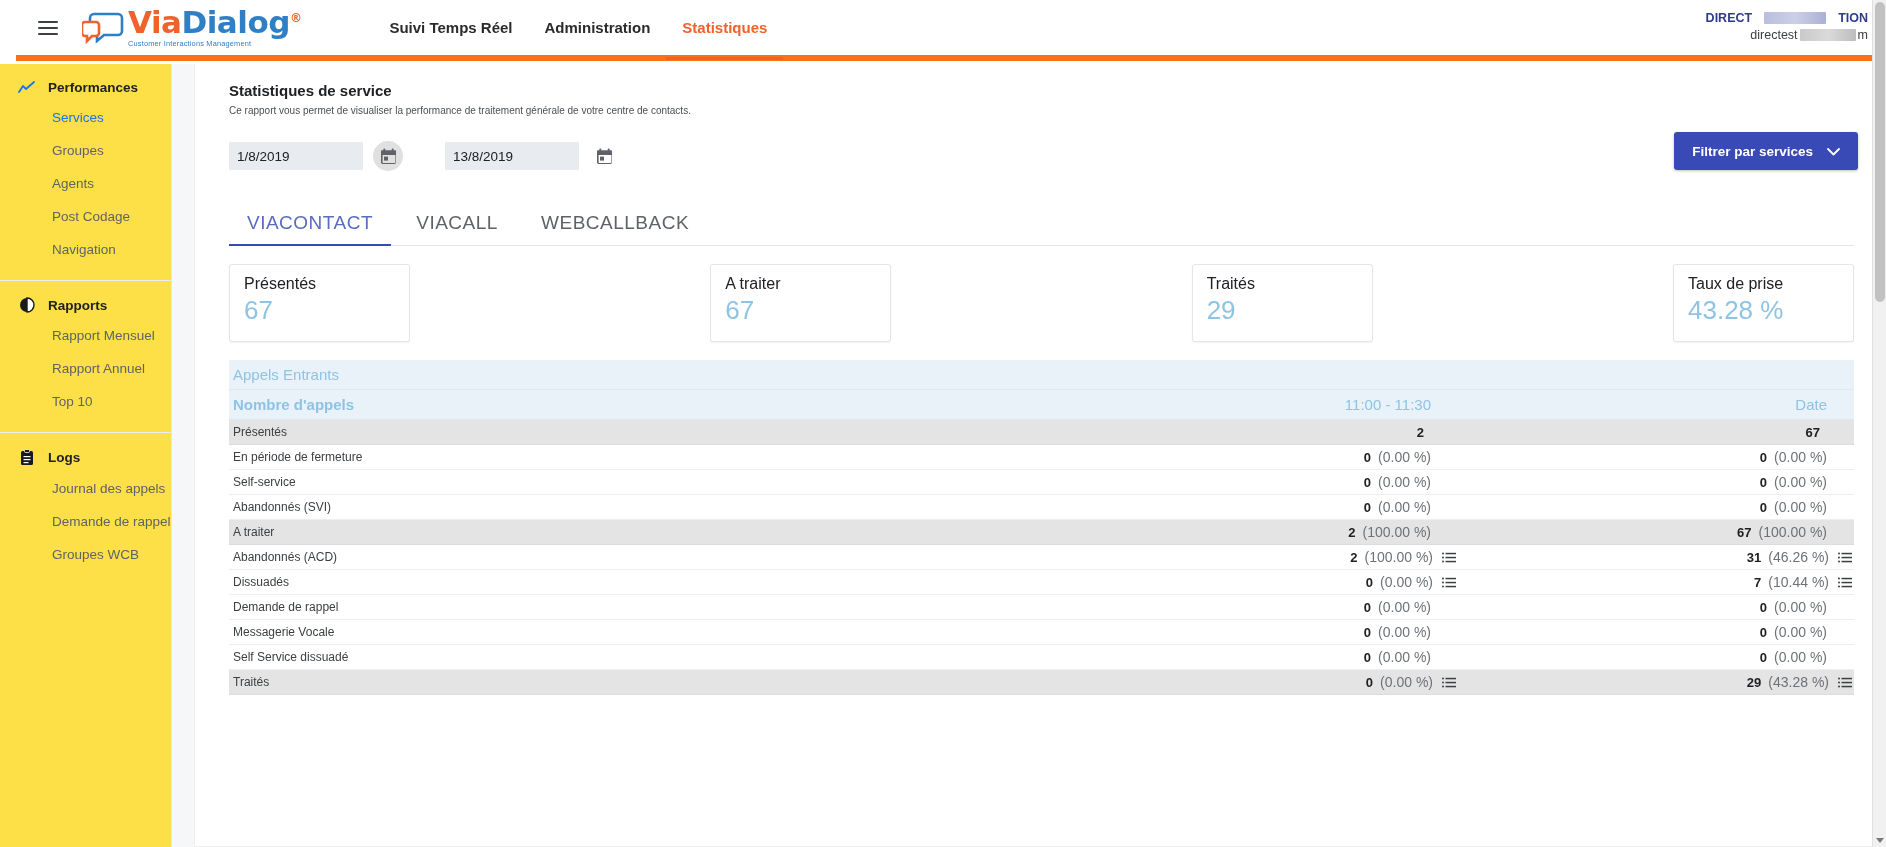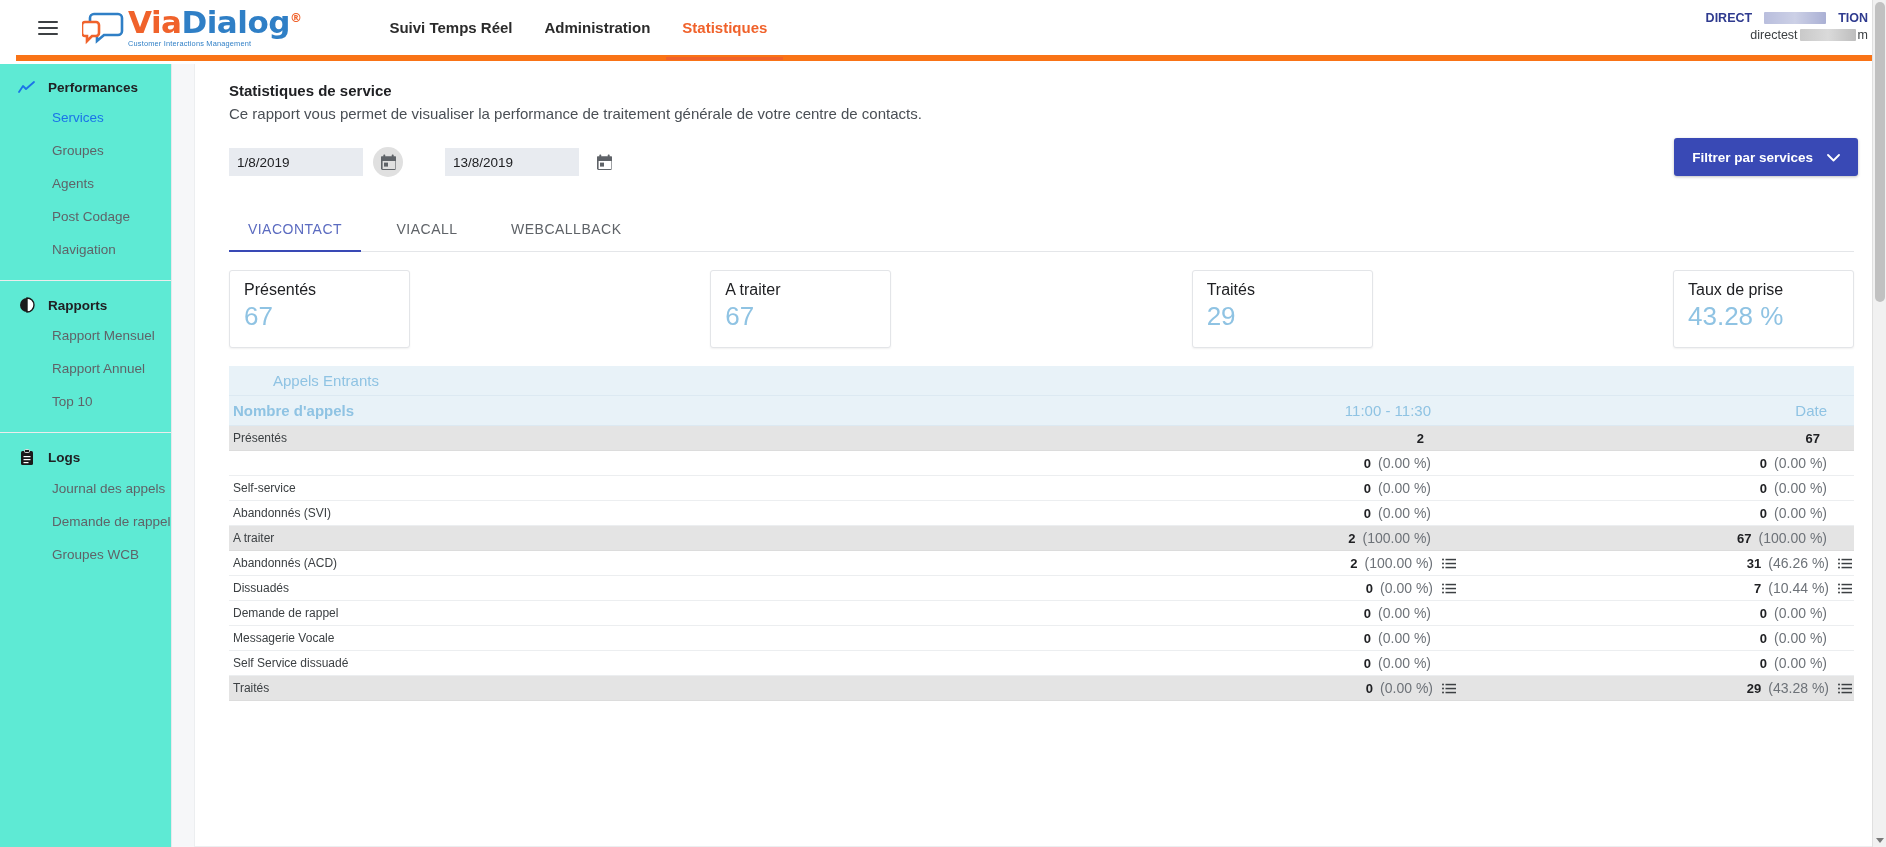--- a/index.html
+++ b/index.html
@@ -55,21 +55,21 @@
   .redact.blue { background: linear-gradient(90deg,#b9bedd,#ccd0e6,#aab0d4); width: 62px; }
   .redact.gray { background: linear-gradient(90deg,#c9c9c9,#dadada,#bdbdbd); width: 56px; }
   .avatar {
     width: 40px; height: 40px; border-radius: 50%; background: #f5c030;
     margin-right: -14px;
   }
 
   
   .sidebar {
     position: absolute; top: 64px; left: 0; width: 172px; height: 783px;
-    background: #5eead4; border-right: 1px solid #e6e8ec;
+    background: #fde047; border-right: 1px solid #e6e8ec;
     padding-top: 0px;
   }
   .side-group { border-bottom: 1px solid #ececec; padding: 10px 0 14px 0; }
   .side-group:last-child { border-bottom: none; }
   .side-head { display: flex; align-items: center; padding: 6px 0 6px 16px; }
   .side-head .sicon { width: 22px; display: flex; align-items: center; justify-content: center; margin-right: 10px; }
   .side-head .slabel { font-size: 13.5px; font-weight: 700; color: #202124; }
   .side-item {
     display: block; padding: 9px 0 9px 52px; font-size: 13.5px; color: #5f6368;
     text-decoration: none; cursor: pointer; white-space: nowrap;
@@ -79,21 +79,21 @@
   
   .content {
     position: absolute; top: 64px; left: 172px; width: 1714px; height: 783px;
     background: #f6f7f9; overflow: hidden;
   }
   .card-main {
     position: absolute; top: 0; left: 22px; width: 1692px; min-height: 783px;
     background: #ffffff; border: 1px solid #eceef0; border-top: none;
   }
   .page-title { font-size: 15px; font-weight: 700; color: #202124; padding: 18px 0 0 34px; }
-  .page-sub { font-size: 15px; color: #4a4f55; padding: 6px 0 0 34px; }
+  .page-sub { font-size: 10px; color: #4a4f55; padding: 6px 0 0 34px; }
 
   .filters { display: flex; align-items: center; padding: 18px 0 0 34px; position: relative; height: 62px; }
   .datefield {
     display: flex; align-items: center; position: relative;
   }
   .dateinput {
     width: 134px; height: 28px; background: #e8ebf0; border: none; outline: none;
     font-size: 13.5px; color: #202124; padding: 0 8px;
     font-family: "Liberation Sans", sans-serif;
   }
@@ -113,21 +113,21 @@
     box-shadow: 0 1px 3px rgba(0,0,0,0.25);
     font-family: "Liberation Sans", sans-serif;
   }
 
   .tabs-row {
     margin: 22px 0 0 34px; width: 1625px; height: 46px;
     border-bottom: 1px solid #e4e6e9; display: flex; align-items: stretch;
   }
   .tab {
     min-width: 132px; display: flex; align-items: center; justify-content: center;
-    font-size: 14px; color: #5f6368; letter-spacing: 0.5px; cursor: pointer;
+    font-size: 19px; color: #5f6368; letter-spacing: 0.5px; cursor: pointer;
     position: relative; padding: 0 18px;
   }
   .tab.active { color: #5b6bc0; }
   .tab.active:after {
     content: ""; position: absolute; left: 0; right: 0; bottom: -1px; height: 2px; background: #3949b5;
   }
 
   
   .kpis { display: flex; margin: 18px 0 0 34px; width: 1625px; justify-content: space-between; }
   .kpi {
@@ -135,21 +135,21 @@
     box-shadow: 0 1px 2px rgba(0,0,0,0.06);
     padding: 10px 0 0 14px;
   }
   .kpi-label { font-size: 16px; color: #202124; }
   .kpi-value { font-size: 26px; color: #8fc3e3; margin-top: 2px; }
 
   
   .table { margin: 18px 0 0 34px; width: 1625px; font-size: 12px; }
   .trow { display: flex; align-items: center; height: 25px; border-bottom: 1px solid #eceef0; }
   .trow.section { background: #e8f2f8; height: 30px; border-bottom: 1px solid #dce9f2; }
-  .trow.section .c1 { color: #8fc3e3; font-size: 15px; font-weight: 400; margin-left: 40px; }
+  .trow.section .c1 { color: #8fc3e3; font-size: 15px; font-weight: 400; }
   .trow.colhead { background: #e8f2f8; height: 30px; border-bottom: 1px solid #dce9f2; }
   .trow.colhead .c2, .trow.colhead .c3 { color: #8fc3e3; font-size: 15px; }
   .trow.shaded { background: #e4e4e4; border-bottom: 1px solid #dcdcdc; }
   .c1 { flex: 0 0 560px; padding-left: 4px; color: #3c4043; }
   .c2 { flex: 1 1 auto; text-align: right; padding-right: 8px; display: flex; align-items: baseline; justify-content: flex-end; gap: 7px; }
   .c3 { flex: 0 0 390px; text-align: left; padding-right: 2px; display: flex; align-items: baseline; justify-content: flex-end; gap: 7px; }
   .num { font-size: 13px; font-weight: 700; color: #202124; }
   .pct { font-size: 14px; color: #6d7278; }
   .listicon { width: 14px; height: 11px; display: inline-block; position: relative; top: 1px; margin-left: 2px; }
   .icon-slot { width: 18px; display: inline-block; }
@@ -361,20 +361,21 @@
               <span class="pct"></span>
               <span class="icon-slot"></span>
             </div>
             <div class="c3">
               <span class="num">67</span>
               <span class="pct"></span>
               <span class="icon-slot"></span>
             </div>
           </div>
           <div class="trow">
+            <div class="c1">En période de fermeture</div>
             <div class="c2">
               <span class="num">0</span>
               <span class="pct">(0.00 %)</span>
               <span class="icon-slot"></span>
             </div>
             <div class="c3">
               <span class="num">0</span>
               <span class="pct">(0.00 %)</span>
               <span class="icon-slot"></span>
             </div>

